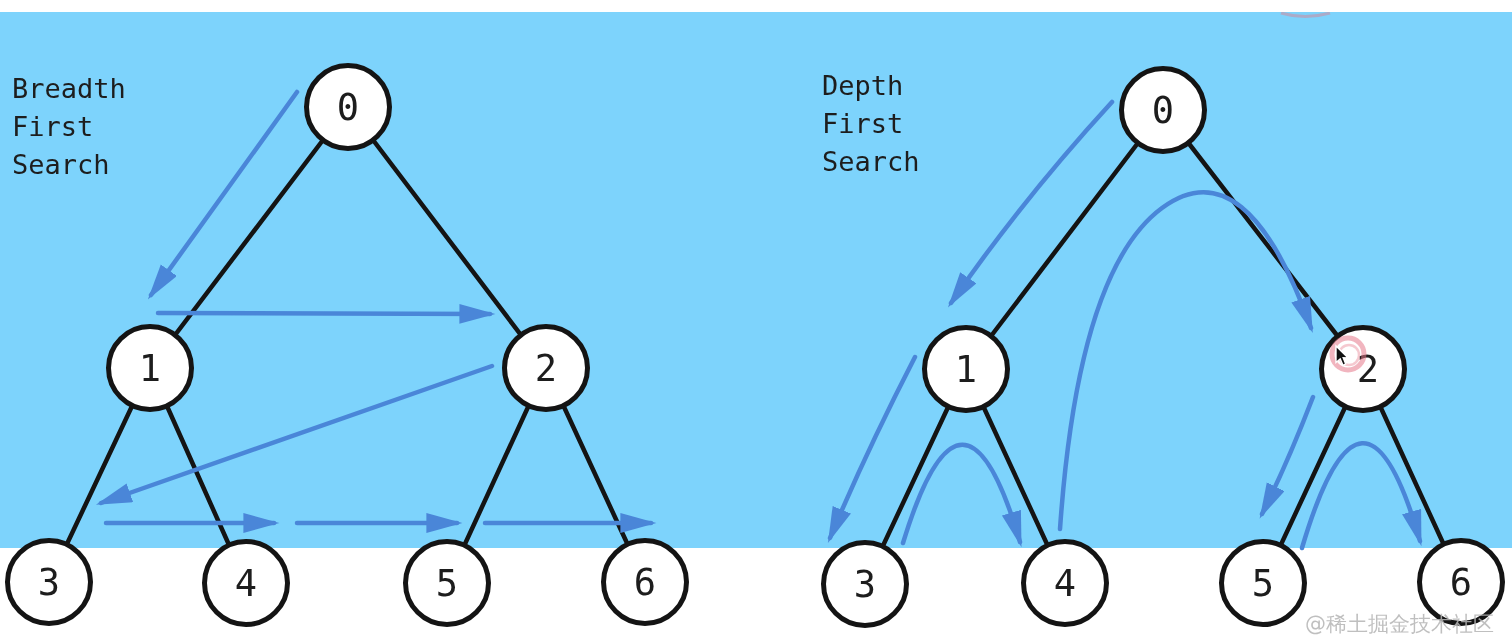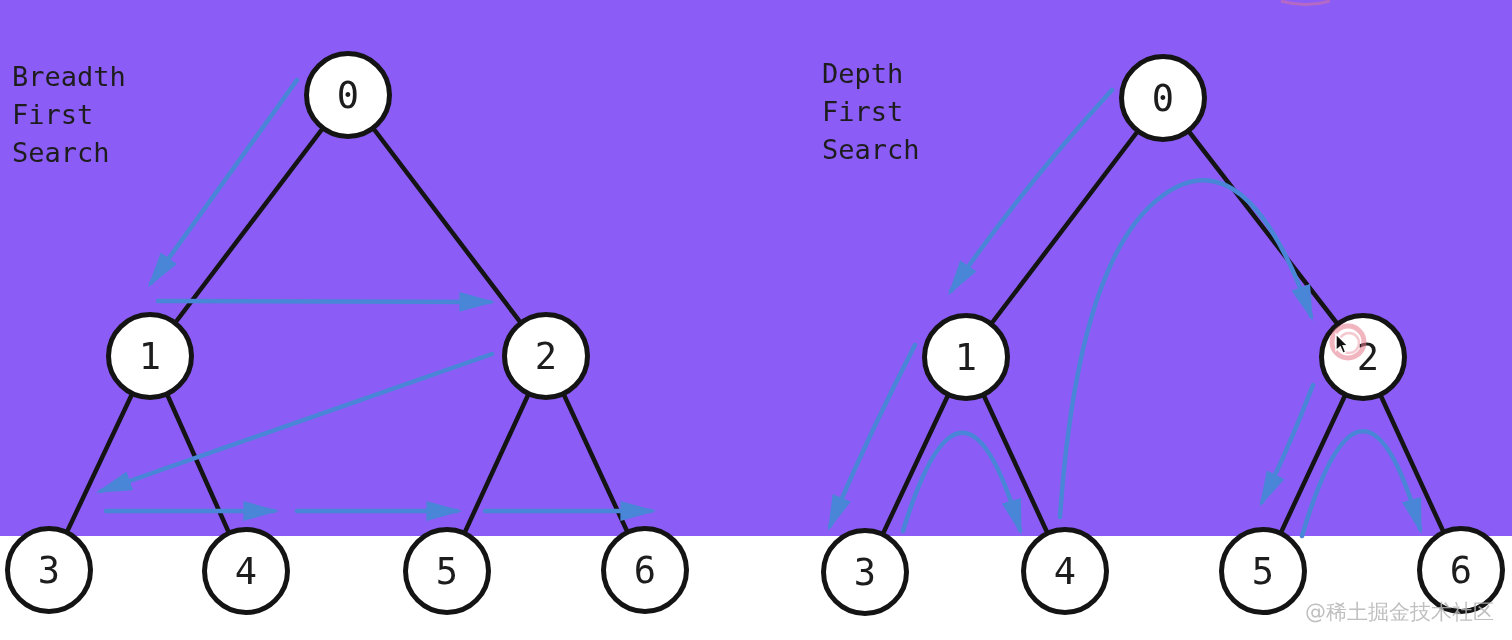--- a/index.html
+++ b/index.html
@@ -8,21 +8,22 @@
     width: 1512px;
     height: 640px;
     background: #ffffff;
     overflow: hidden;
     font-family: "DejaVu Sans Mono", "Liberation Mono", monospace;
   }
   .stage {
     position: relative;
     width: 1512px;
     height: 536px;
-    background: #8b5cf6;
+    background: #7dd3fc;
+    margin-top: 12px;
   }
   svg.diagram {
     position: absolute;
     left: 0;
     top: 0;
     display: block;
   }
   text.title-line {
     font-family: "DejaVu Sans Mono", "Liberation Mono", monospace;
     font-size: 27px;

